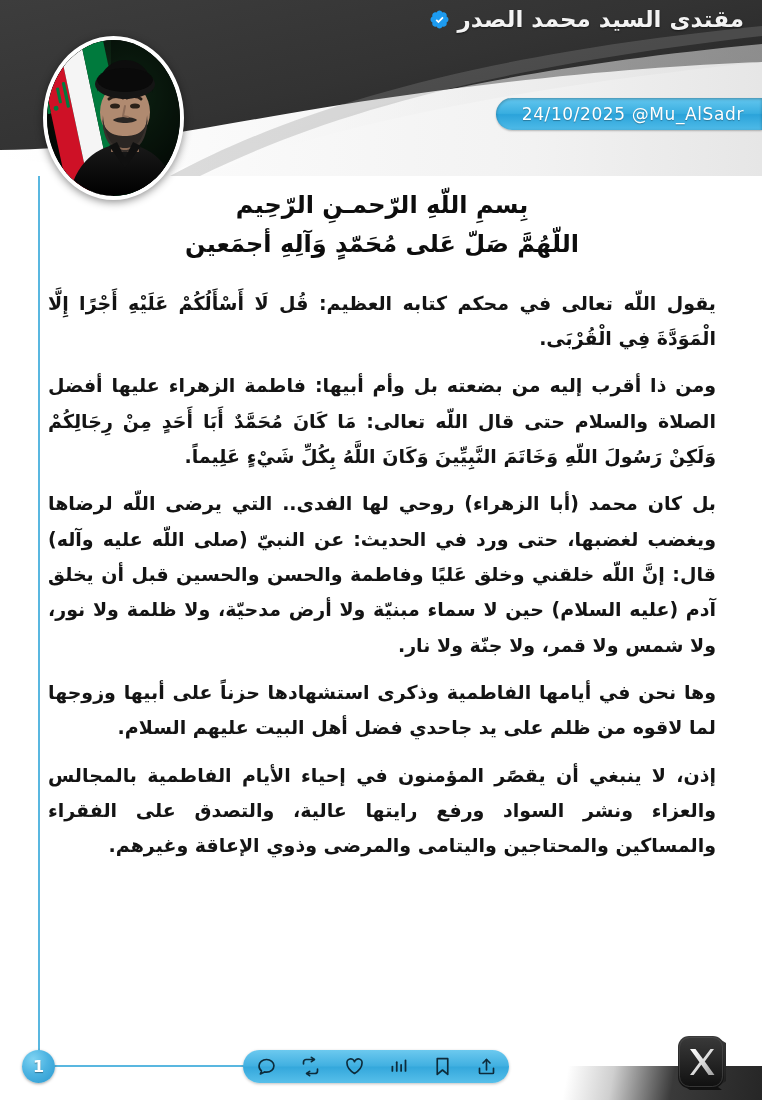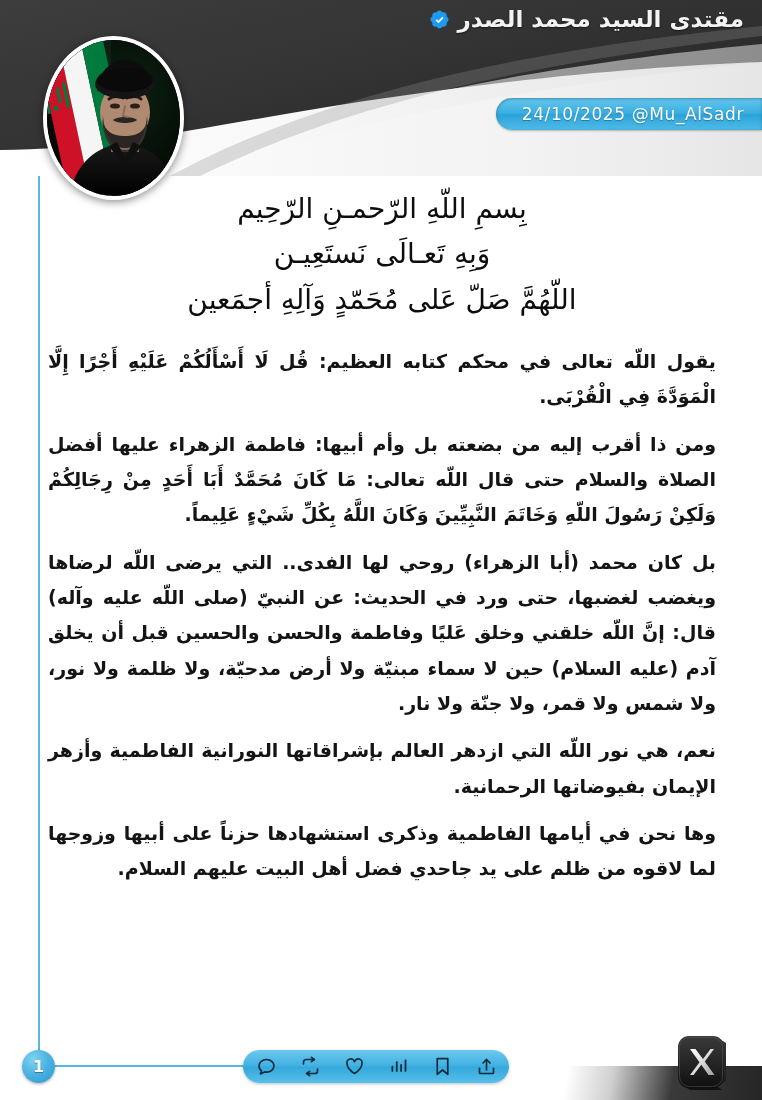--- a/index.html
+++ b/index.html
@@ -83,21 +83,21 @@
   
   .content{
     position:absolute;left:48px;top:186px;width:668px;
     direction:rtl;text-align:justify;
     color:#111;
   }
   .basmala{
     text-align:center;margin:0 0 22px 0;
   }
   .basmala div{
-    font-size:28px;font-weight:400;line-height:1.62;color:#0d0d0d;
+    font-size:24px;font-weight:700;line-height:1.62;color:#0d0d0d;
     font-family:"DejaVu Sans",sans-serif;letter-spacing:0px;
   }
   .para{
     font-size:19px;line-height:1.86;font-weight:700;
     margin:0 0 12px 0;color:#141414;
     font-family:"DejaVu Sans",sans-serif;
     text-align:justify;text-justify:inter-word;
   }
   .para.tight{}
 
@@ -244,29 +244,28 @@
     </svg>
   </div>
 
   <div class="rail"></div>
   <div class="rail-h"></div>
 
   <div class="content">
 
     <div class="basmala">
       <div>بِسمِ اللّهِ الرّحمـنِ الرّحِيم</div>
-      <div>وَبِهِ تَعـالَى نَستَعِيـن</div>
       <div>اللّهُمَّ صَلّ عَلى مُحَمّدٍ وَآلِهِ أجمَعين</div>
     </div>
 
     <p class="para">يقول اللّه تعالى في محكم كتابه العظيم: قُل لَا أَسْأَلُكُمْ عَلَيْهِ أَجْرًا إِلَّا الْمَوَدَّةَ فِي الْقُرْبَى.</p>
     <p class="para">ومن ذا أقرب إليه من بضعته بل وأم أبيها: فاطمة الزهراء عليها أفضل الصلاة والسلام حتى قال اللّه تعالى: مَا كَانَ مُحَمَّدٌ أَبَا أَحَدٍ مِنْ رِجَالِكُمْ وَلَكِنْ رَسُولَ اللّهِ وَخَاتَمَ النَّبِيِّينَ وَكَانَ اللَّهُ بِكُلِّ شَيْءٍ عَلِيماً.</p>
     <p class="para">بل كان محمد (أبا الزهراء) روحي لها الفدى.. التي يرضى اللّه لرضاها ويغضب لغضبها، حتى ورد في الحديث: عن النبيّ (صلى اللّه عليه وآله) قال: إنَّ اللّه خلقني وخلق عَليًا وفاطمة والحسن والحسين قبل أن يخلق آدم (عليه السلام) حين لا سماء مبنيّة ولا أرض مدحيّة، ولا ظلمة ولا نور، ولا شمس ولا قمر، ولا جنّة ولا نار.</p>
-    <p class="para">نعم، هي نور اللّه التي ازدهر العالم بإشراقاتها النورانية الفاطمية وأزهر الإيمان بفيوضاتها الرحمانية.</p>
     <p class="para tight">وها نحن في أيامها الفاطمية وذكرى استشهادها حزناً على أبيها وزوجها لما لاقوه من ظلم على يد جاحدي فضل أهل البيت عليهم السلام.</p>
+    <p class="para">إذن، لا ينبغي أن يقصًر المؤمنون في إحياء الأيام الفاطمية بالمجالس والعزاء ونشر السواد ورفع رايتها عالية، والتصدق على الفقراء والمساكين والمحتاجين واليتامى والمرضى وذوي الإعاقة وغيرهم.</p>
   </div>
 
   <div class="bottom-shade"></div>
 
   <div class="page-badge">
     <span>1</span>
   </div>
 
   <div class="action-bar">
     <span class="act">

